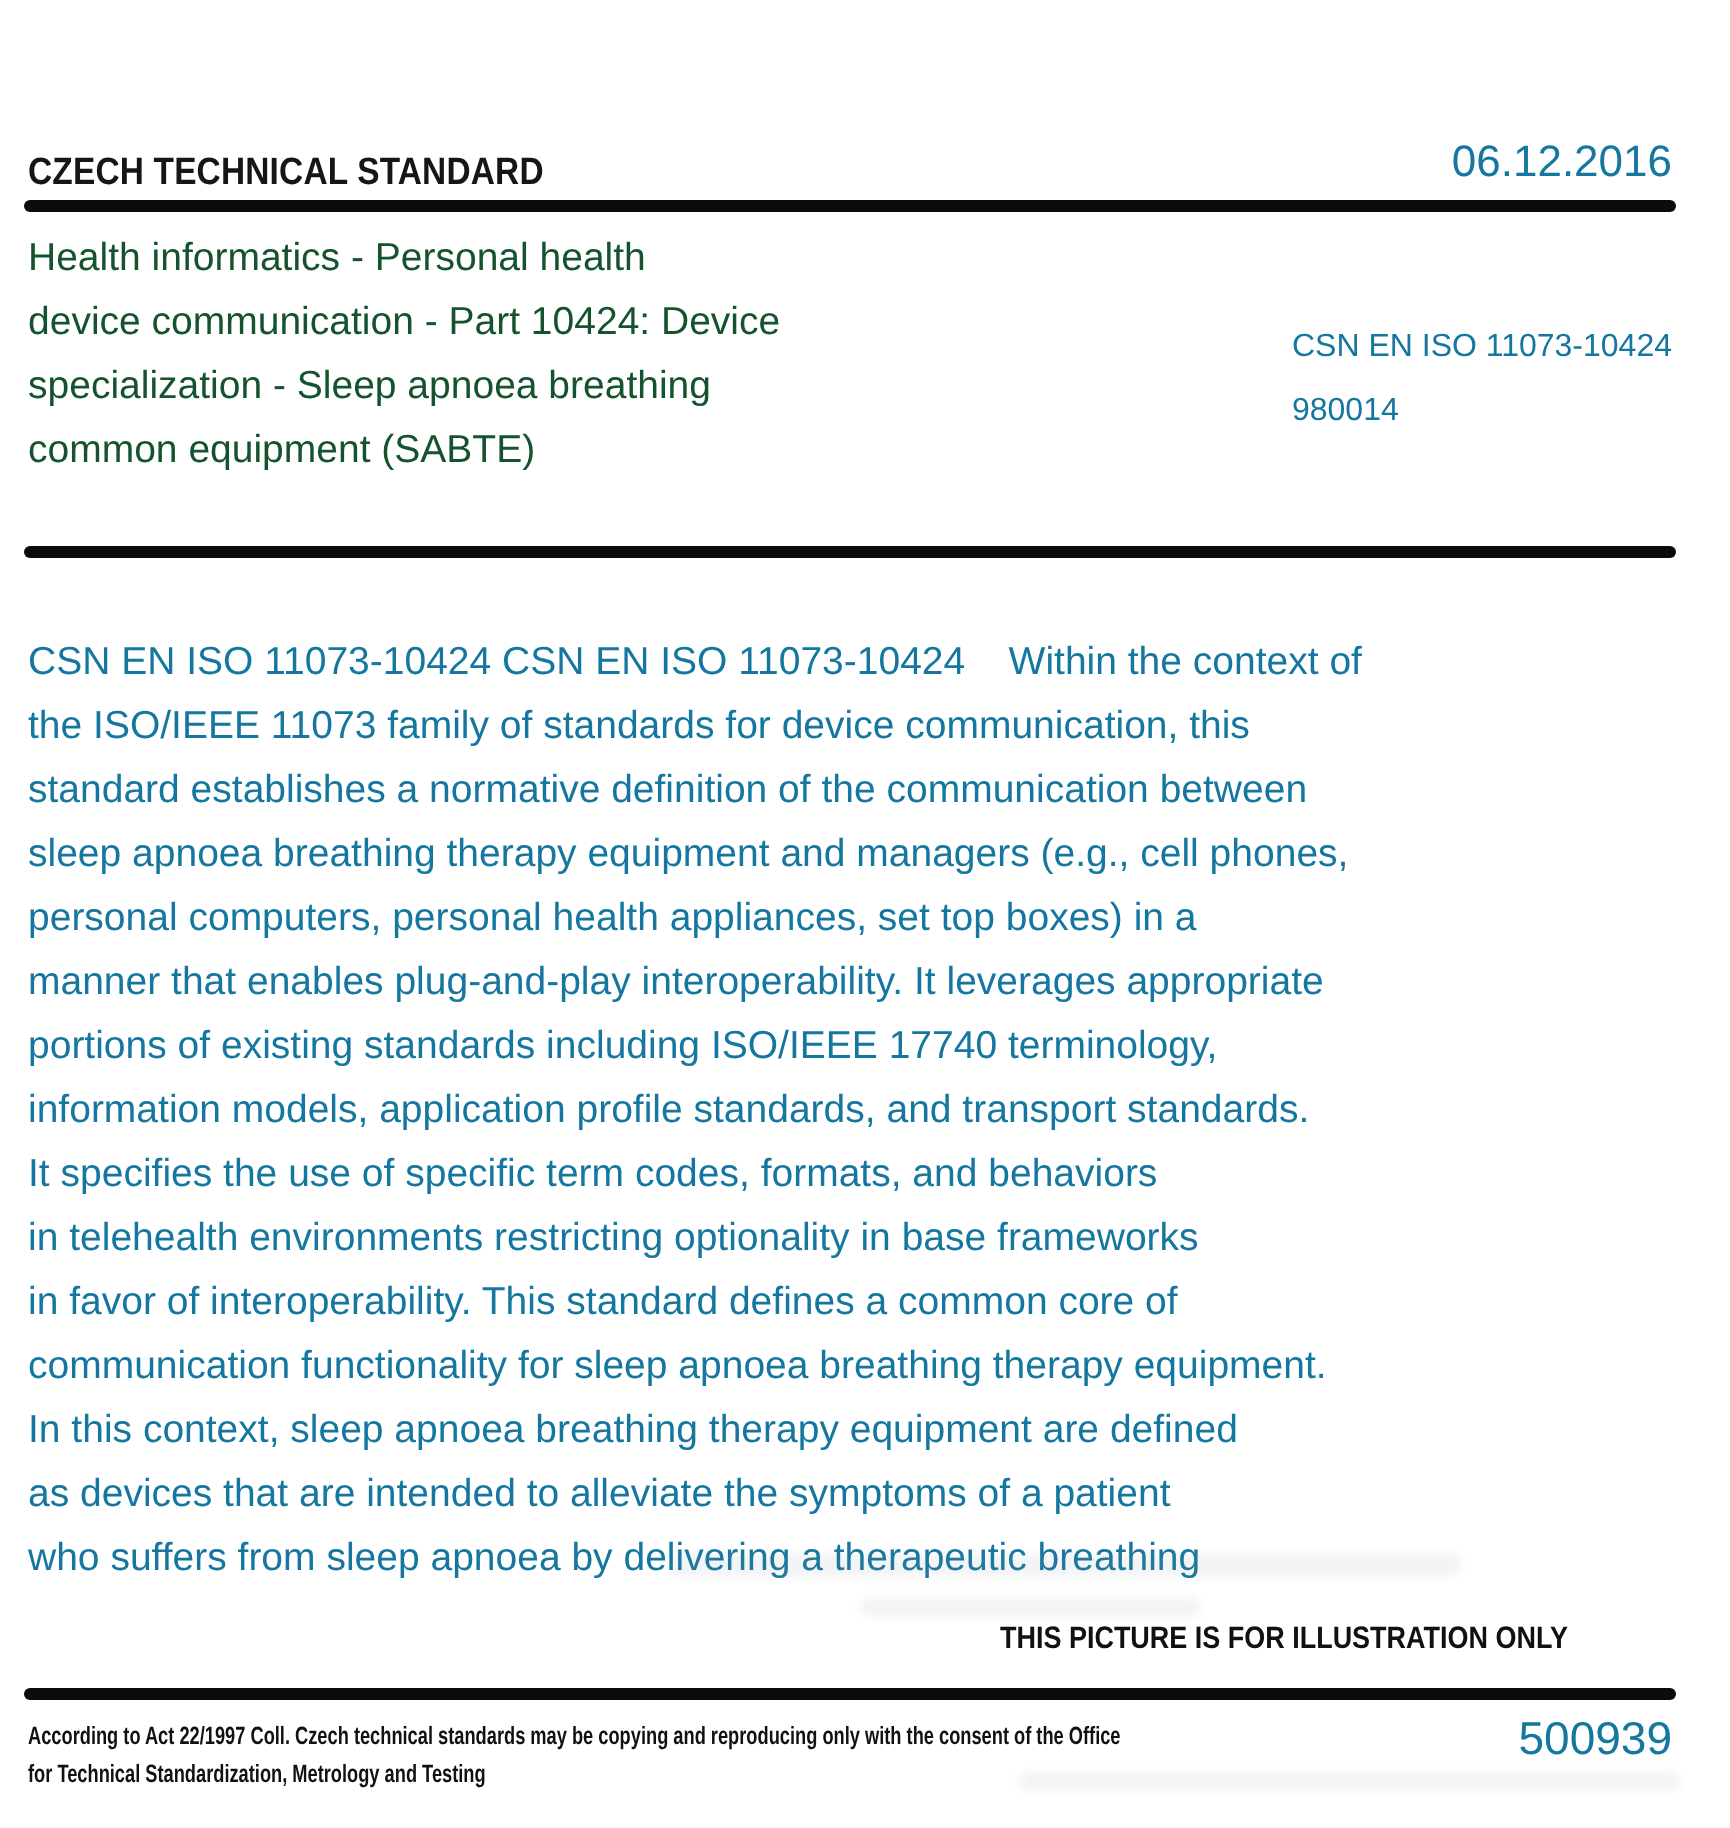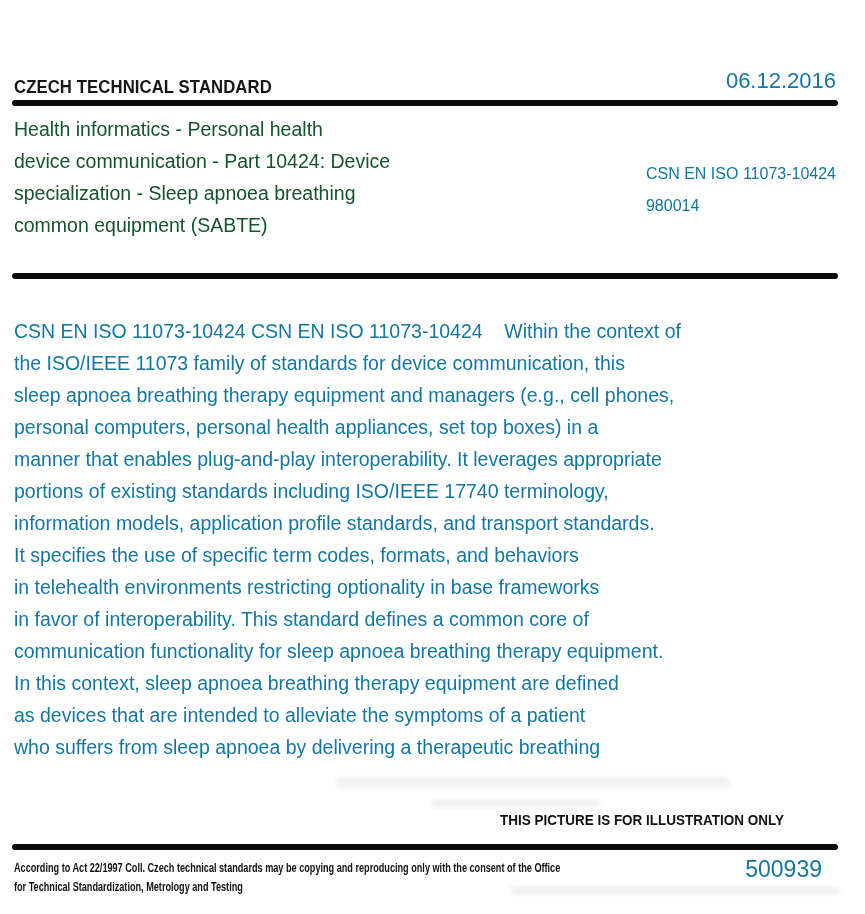--- a/index.html
+++ b/index.html
@@ -94,21 +94,21 @@
     font-weight: bold;
     line-height: 18.5px;
     color: #111111;
     transform: scaleX(0.73);
     transform-origin: left top;
   }
   .legal .line { white-space: nowrap; }
 
   .order-number {
     position: absolute;
-    right: 43px;
+    right: 29px;
     top: 856px;
     font-size: 23px;
     color: #15779f;
     white-space: nowrap;
   }
 
   .ghost {
     position: absolute;
     background: rgba(130, 140, 150, 0.10);
     filter: blur(2px);
@@ -139,20 +139,21 @@
   <div class="title-right">
     <div class="line">CSN EN ISO 11073-10424</div>
     <div class="line">980014</div>
   </div>
 
   <div class="rule rule-body"></div>
 
   <div class="abstract">
       <div class="line">CSN EN ISO 11073-10424 CSN EN ISO 11073-10424    Within the context of</div>
       <div class="line">the ISO/IEEE 11073 family of standards for device communication, this</div>
+      <div class="line">standard establishes a normative definition of the communication between</div>
       <div class="line">sleep apnoea breathing therapy equipment and managers (e.g., cell phones,</div>
       <div class="line">personal computers, personal health appliances, set top boxes) in a</div>
       <div class="line">manner that enables plug-and-play interoperability. It leverages appropriate</div>
       <div class="line">portions of existing standards including ISO/IEEE 17740 terminology,</div>
       <div class="line">information models, application profile standards, and transport standards.</div>
       <div class="line">It specifies the use of specific term codes, formats, and behaviors</div>
       <div class="line">in telehealth environments restricting optionality in base frameworks</div>
       <div class="line">in favor of interoperability. This standard defines a common core of</div>
       <div class="line">communication functionality for sleep apnoea breathing therapy equipment.</div>
       <div class="line">In this context, sleep apnoea breathing therapy equipment are defined</div>

